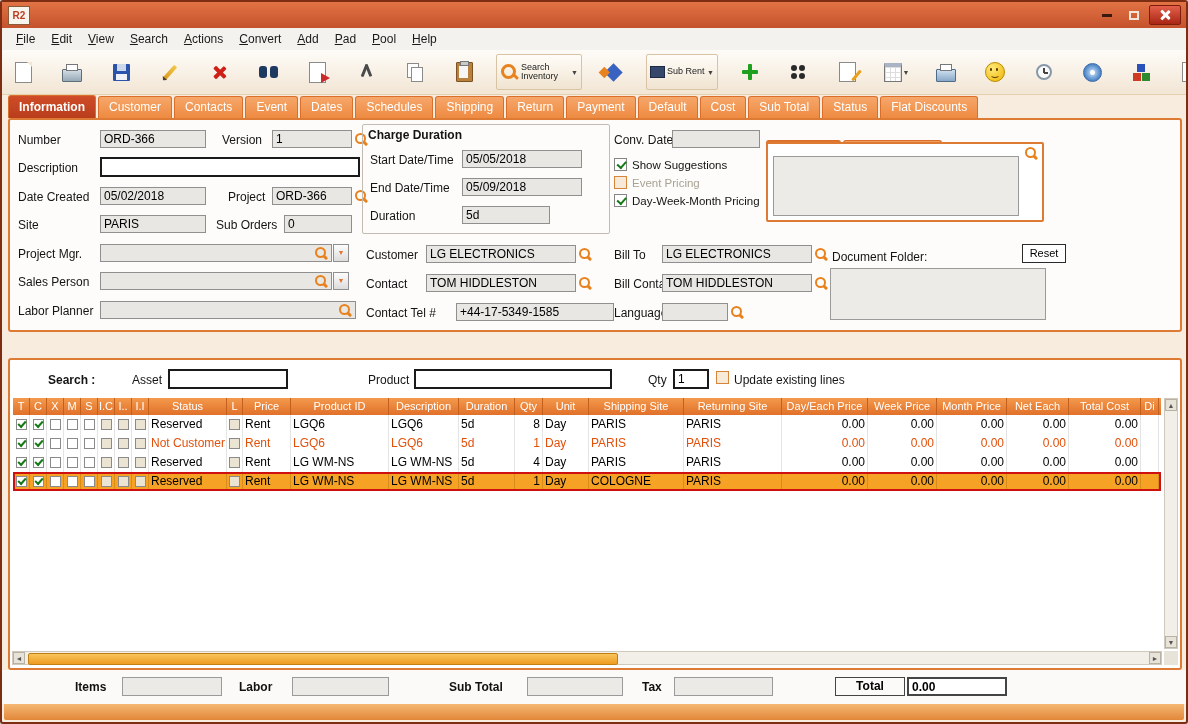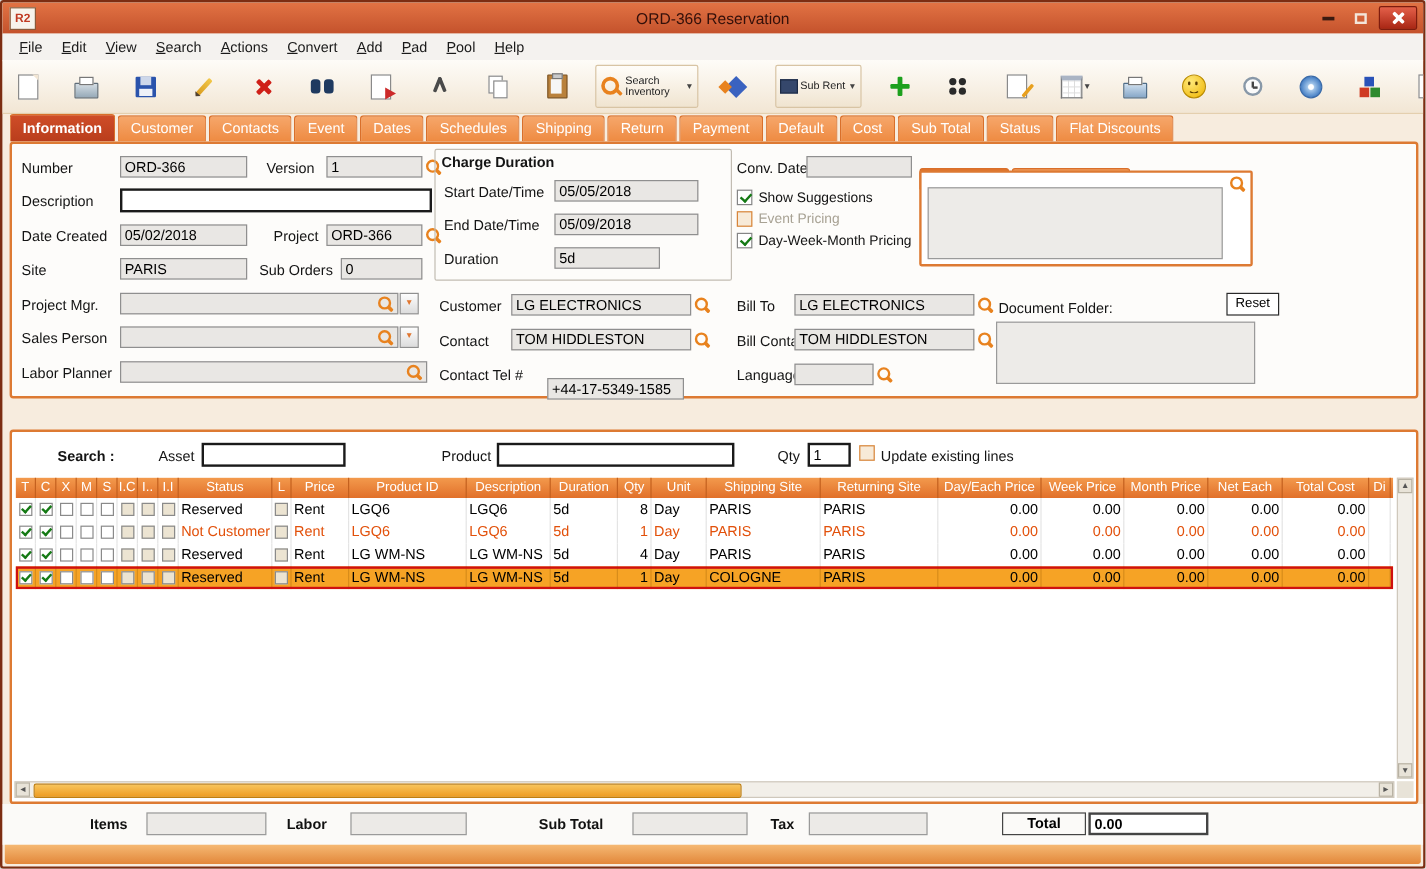--- a/index.html
+++ b/index.html
@@ -149,21 +149,20 @@
   .flbl{position:absolute;top:10px;font-size:12px;font-weight:bold;color:#111;}
   .bottombar{position:absolute;left:2px;right:2px;bottom:2px;height:16px;background:linear-gradient(180deg,#f5b873,#e2873a);border-radius:0 0 2px 2px;}
 </style>
 </head>
 <body>
 
 <div class="window">
 
   <div class="titlebar">
     <div class="app-icon">R2</div>
-    <div class="title-text">ORD-366 Reservation</div>
     <div class="win-controls">
       <div class="win-btn">
           <span class="glyph-min"></span>
         </div>
       <div class="win-btn">
           <span class="glyph-max"></span>
         </div>
       <div class="win-btn close">
           <span class="glyph-x"></span>
         </div>
@@ -352,21 +351,21 @@
     <span class="mag" style="left:804px;top:127px"></span>
 
     <span class="lbl" style="left:356px;top:157px">Contact</span>
     <div class="fld" style="left:416px;top:154px;width:150px">TOM HIDDLESTON</div>
     <span class="mag" style="left:568px;top:156px"></span>
     <span class="lbl" style="left:604px;top:157px">Bill Contact</span>
     <div class="fld" style="left:652px;top:154px;width:150px">TOM HIDDLESTON</div>
     <span class="mag" style="left:804px;top:156px"></span>
 
     <span class="lbl" style="left:356px;top:186px">Contact Tel #</span>
-    <div class="fld" style="left:446px;top:195px;width:114px">+44-17-5349-1585</div>
+    <div class="fld" style="left:446px;top:183px;width:158px">+44-17-5349-1585</div>
     <span class="lbl" style="left:604px;top:186px">Language</span>
     <div class="fld" style="left:652px;top:183px;width:66px"></div>
     <span class="mag" style="left:720px;top:185px"></span>
 
     <div style="position:absolute;left:756px;top:19px;">
       <span class="ctab selected">Comments</span><span class="ctab unsel">LaborComments</span>
     </div>
     <div style="position:absolute;left:756px;top:22px;width:278px;height:80px;border:2px solid #dd7a33;background:#fff;border-radius:2px;box-sizing:border-box;">
       <div class="ta" style="left:5px;top:12px;width:246px;height:60px;"></div>
       <span class="mag" style="left:256px;top:2px"></span>

